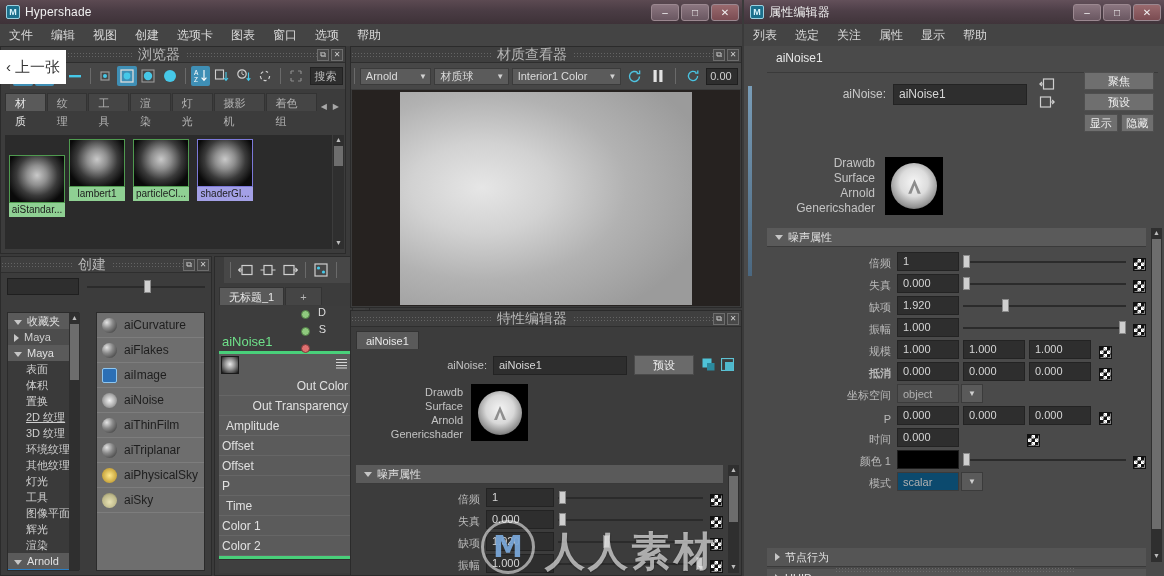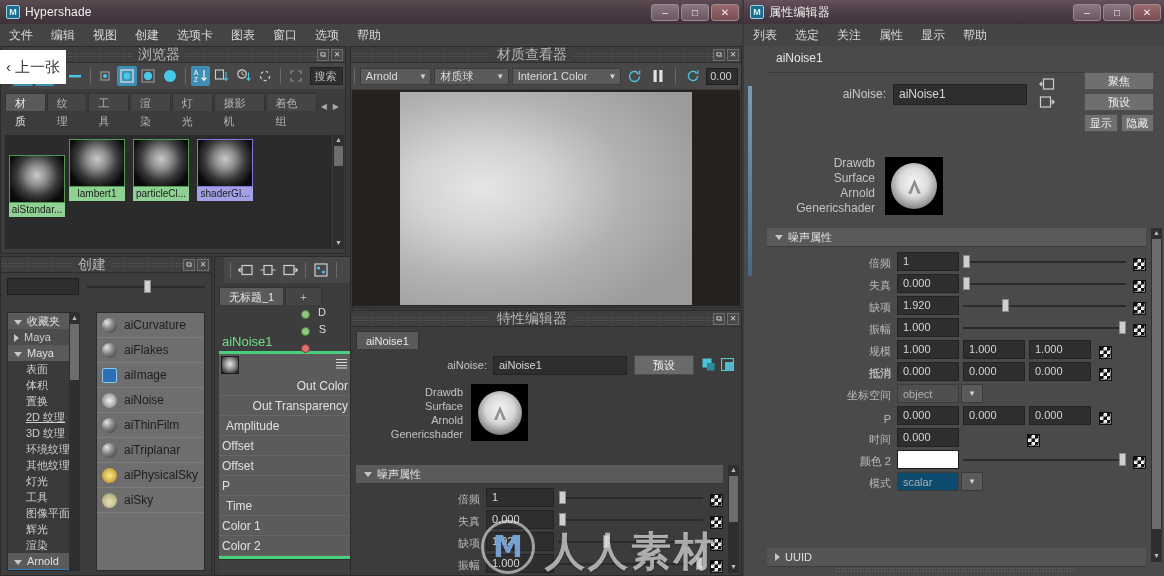--- a/index.html
+++ b/index.html
@@ -744,41 +744,45 @@
         <div class="ae-fld" style="width:62px;margin-left:4px;">0.000</div>
         <div class="mapbtn" style="margin-left:8px;"></div>
       </div>
 
       <div class="ae-row">
         <div class="ae-lbl" style="width:130px;">时间</div>
         <div class="ae-fld" style="width:62px;">0.000</div>
         <div class="mapbtn" style="margin-left:68px;"></div>
       </div>
 
-
-      <div class="ae-row">
-        <div class="ae-lbl" style="width:130px;">颜色 2</div>
-        <div class="swatch-box" id="c2sw" style="width:62px;background:#fff;"></div>
+      <div class="ae-row">
+        <div class="ae-lbl" style="width:130px;">颜色 1</div>
+        <div class="swatch-box" id="c1sw" style="width:62px;background:#000;"></div>
         <div class="slider">
             <div class="track"></div>
-            <div class="knob" style="left:96%"></div>
+            <div class="knob" style="left:0%"></div>
           </div>
         <div class="mapbtn"></div>
       </div>
+
 
       <div class="ae-row">
         <div class="ae-lbl" style="width:130px;">模式</div>
         <div class="combo" style="width:62px;background:#0c4a6e;border-color:#3b3b3b;color:#b0b0b0;height:19px;">
           <span class="cv">scalar</span>
         </div>
         <div style="width:22px;height:19px;background:#5a5a5a;border:1px solid #3b3b3b;text-align:center;line-height:17px;font-size:8px;color:#cfcfcf;margin-left:2px;">▼</div>
       </div>
     </div>
 
     <div style="position:absolute;left:22px;right:18px;top:502px;">
+      <div class="sect-hdr collapsed" style="margin-bottom:2px;">
+        <span class="arrow-r"></span>
+        <span>节点行为</span>
+      </div>
       <div class="sect-hdr collapsed" style="margin-bottom:2px;">
         <span class="arrow-r"></span>
         <span>UUID</span>
       </div>
 
     </div>
 
     <div class="scrollbar-v" style="right:2px;top:182px;bottom:14px;">
       <div class="sb-arrow" style="top:1px;">▲</div>
       <div class="thumb" style="top:11px;height:290px;"></div>

